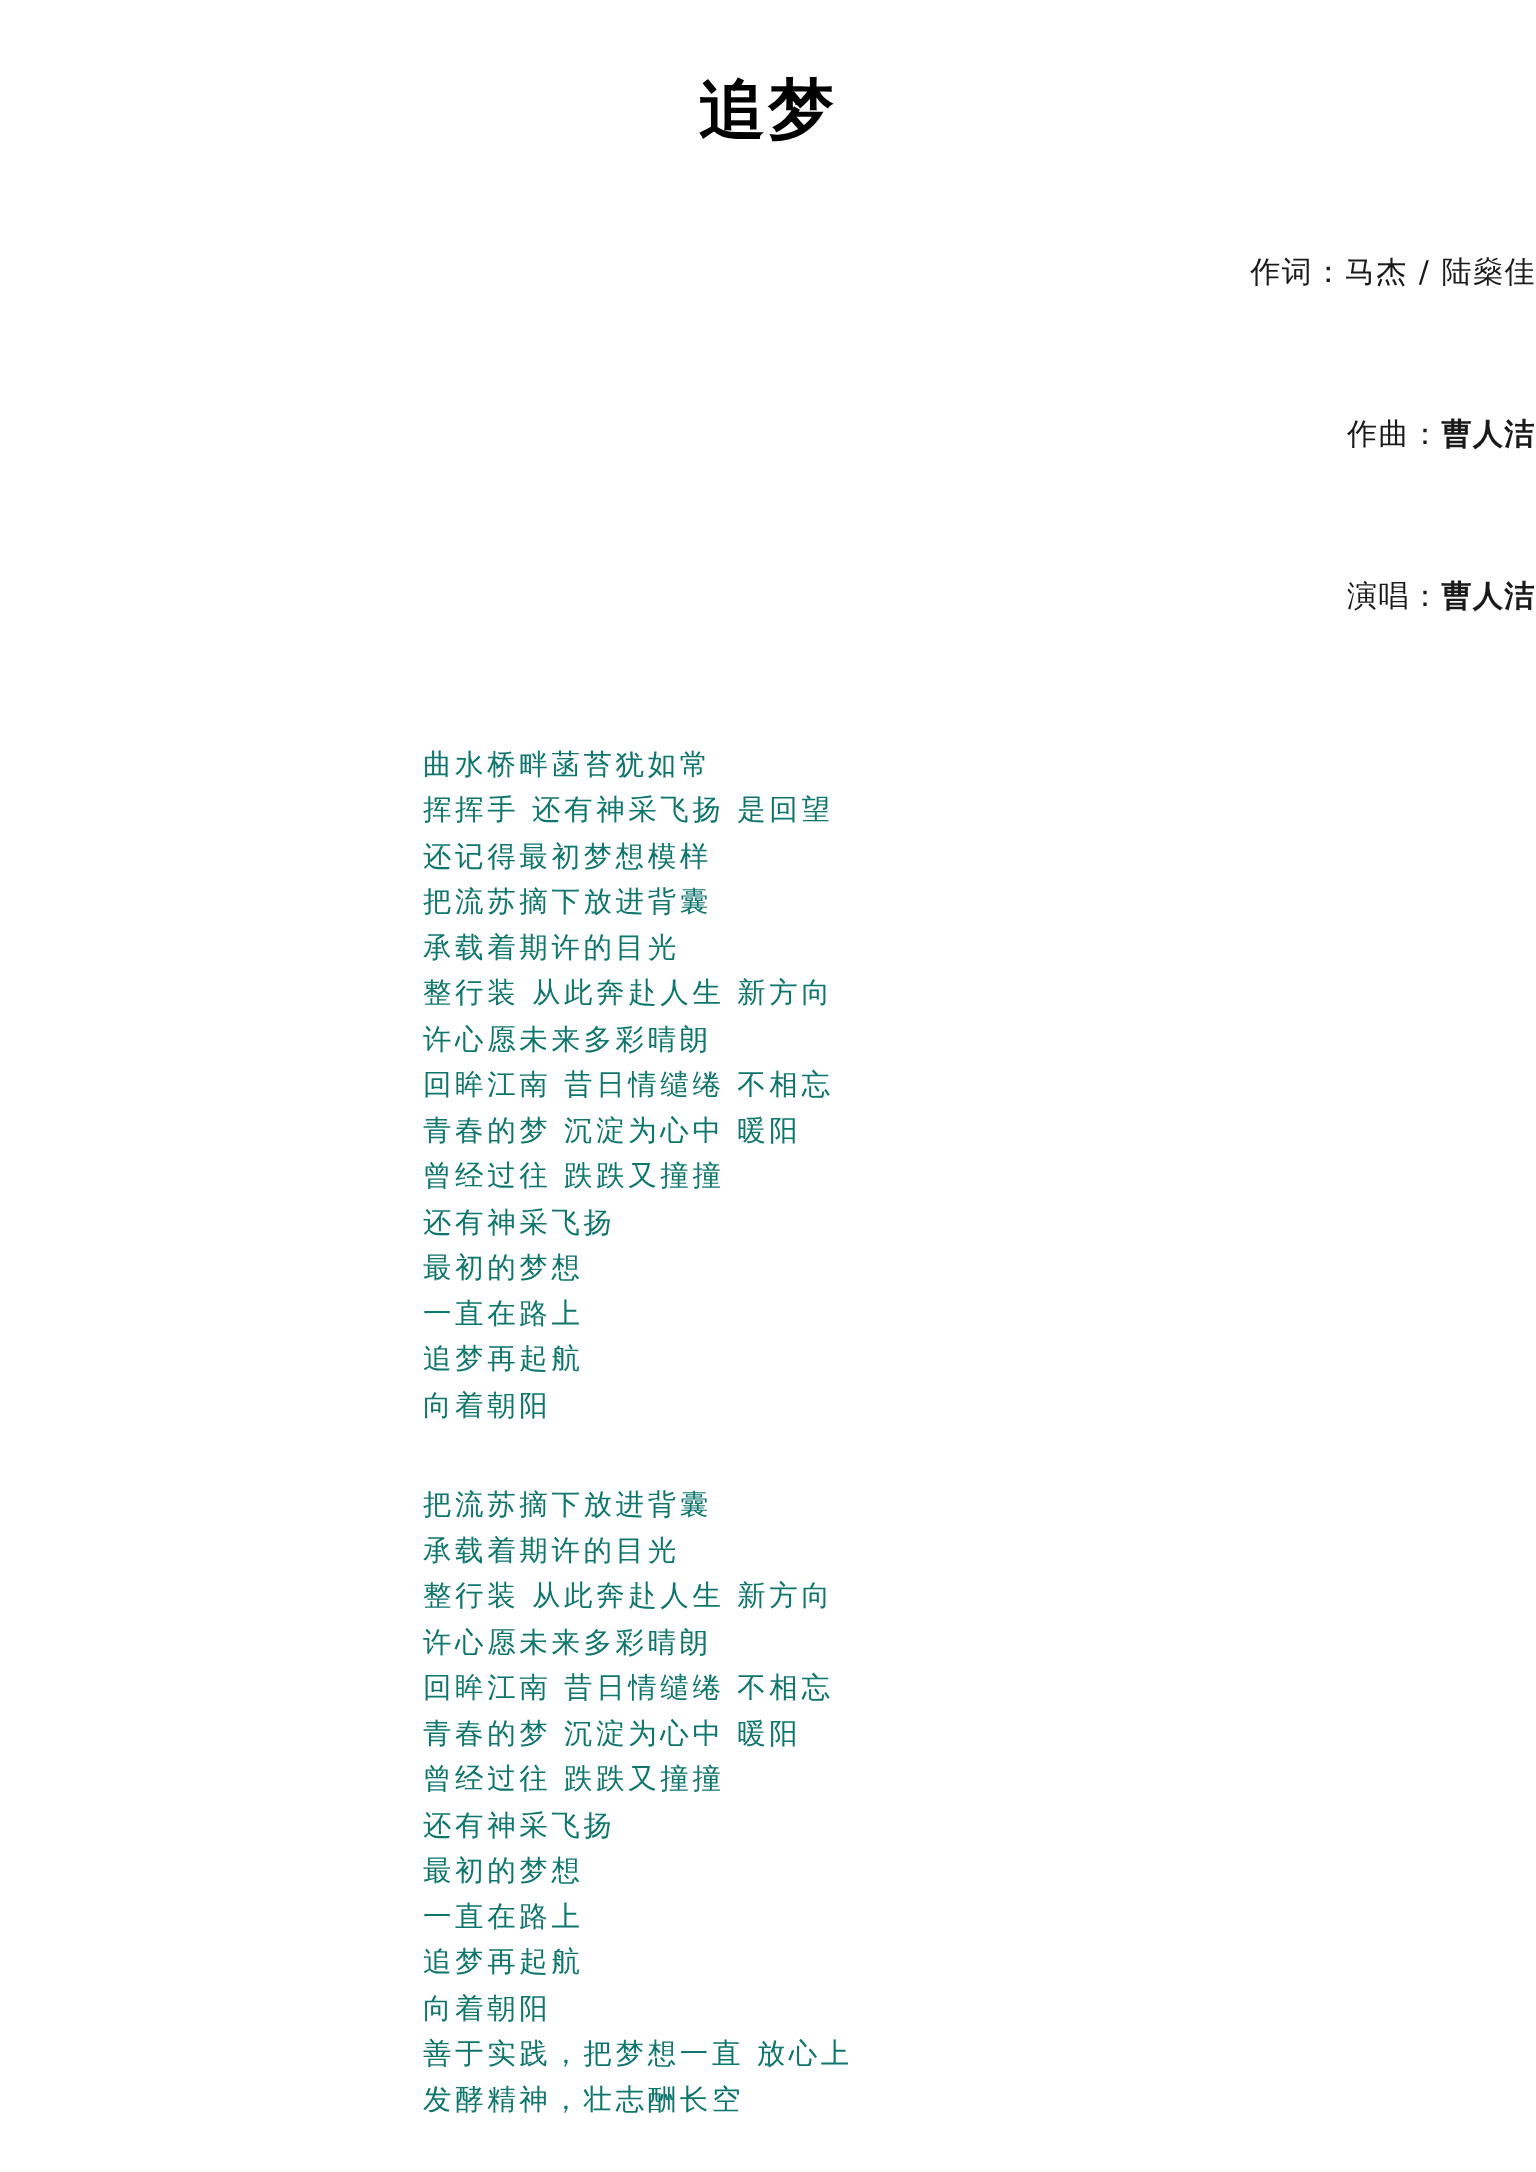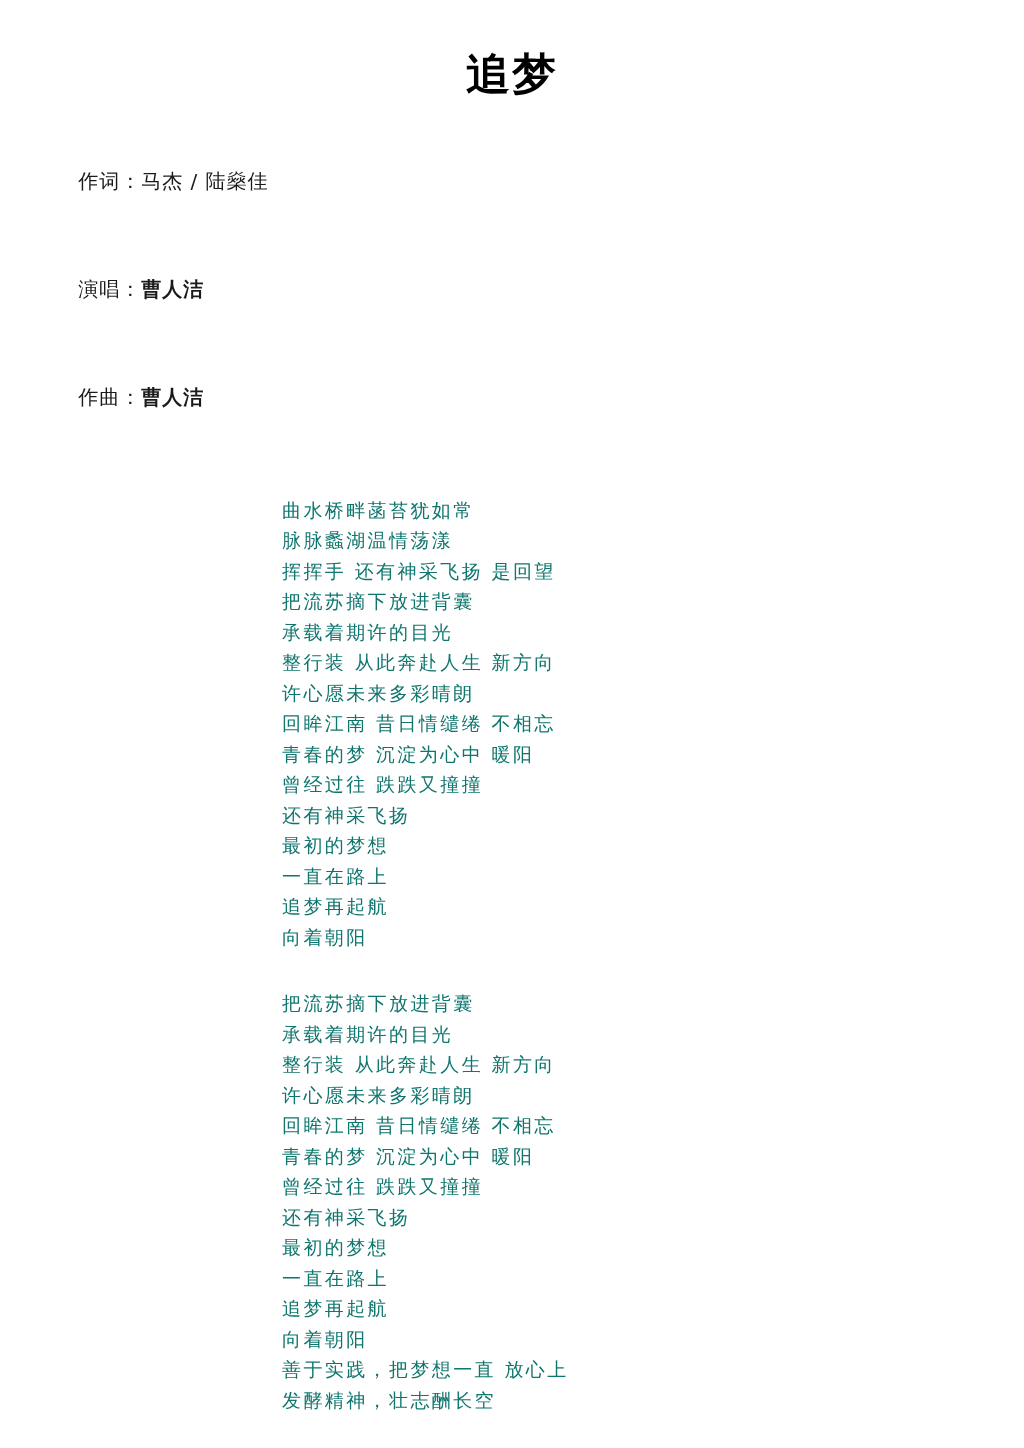--- a/index.html
+++ b/index.html
@@ -26,21 +26,21 @@
     text-align: center;
     font-size: 44px;
     font-weight: 700;
     letter-spacing: 2px;
     margin: 48px 0 0 0;
     line-height: 1.2;
     color: #000000;
   }
   .credits {
     margin-top: 26px;
-    text-align: left;
+    text-align: right;
     padding-left: 34px;
   }
   .credit-line {
     font-size: 20px;
     line-height: 36px;
     color: #1a1a1a;
     letter-spacing: 1px;
     white-space: pre;
   }
   .credit-line .credit-label {
@@ -76,33 +76,33 @@
 
 <div class="page">
 
   <h1 class="song-title">追梦</h1>
 
   <div class="credits">
     <div class="credit-line">
       <span class="credit-label">作词：</span><span class="credit-value">马杰 / 陆燊佳</span>
     </div>
     <div class="credit-line bold">
-      <span class="credit-label">演唱：</span><span class="credit-value">曹人洁</span>
+      <span class="credit-label">作曲：</span><span class="credit-value">曹人洁</span>
     </div>
     <div class="credit-line bold">
-      <span class="credit-label">作曲：</span><span class="credit-value">曹人洁</span>
+      <span class="credit-label">演唱：</span><span class="credit-value">曹人洁</span>
     </div>
   </div>
 
   <div class="lyrics">
 
     <div class="stanza">
       <div class="lyric-line">曲水桥畔菡苔犹如常</div>
-      <div class="lyric-line">脉脉蠡湖温情荡漾</div>
       <div class="lyric-line">挥挥手 还有神采飞扬 是回望</div>
+      <div class="lyric-line">还记得最初梦想模样</div>
       <div class="lyric-line">把流苏摘下放进背囊</div>
       <div class="lyric-line">承载着期许的目光</div>
       <div class="lyric-line">整行装 从此奔赴人生 新方向</div>
       <div class="lyric-line">许心愿未来多彩晴朗</div>
       <div class="lyric-line">回眸江南 昔日情缱绻 不相忘</div>
       <div class="lyric-line">青春的梦 沉淀为心中 暖阳</div>
       <div class="lyric-line">曾经过往 跌跌又撞撞</div>
       <div class="lyric-line">还有神采飞扬</div>
       <div class="lyric-line">最初的梦想</div>
       <div class="lyric-line">一直在路上</div>

